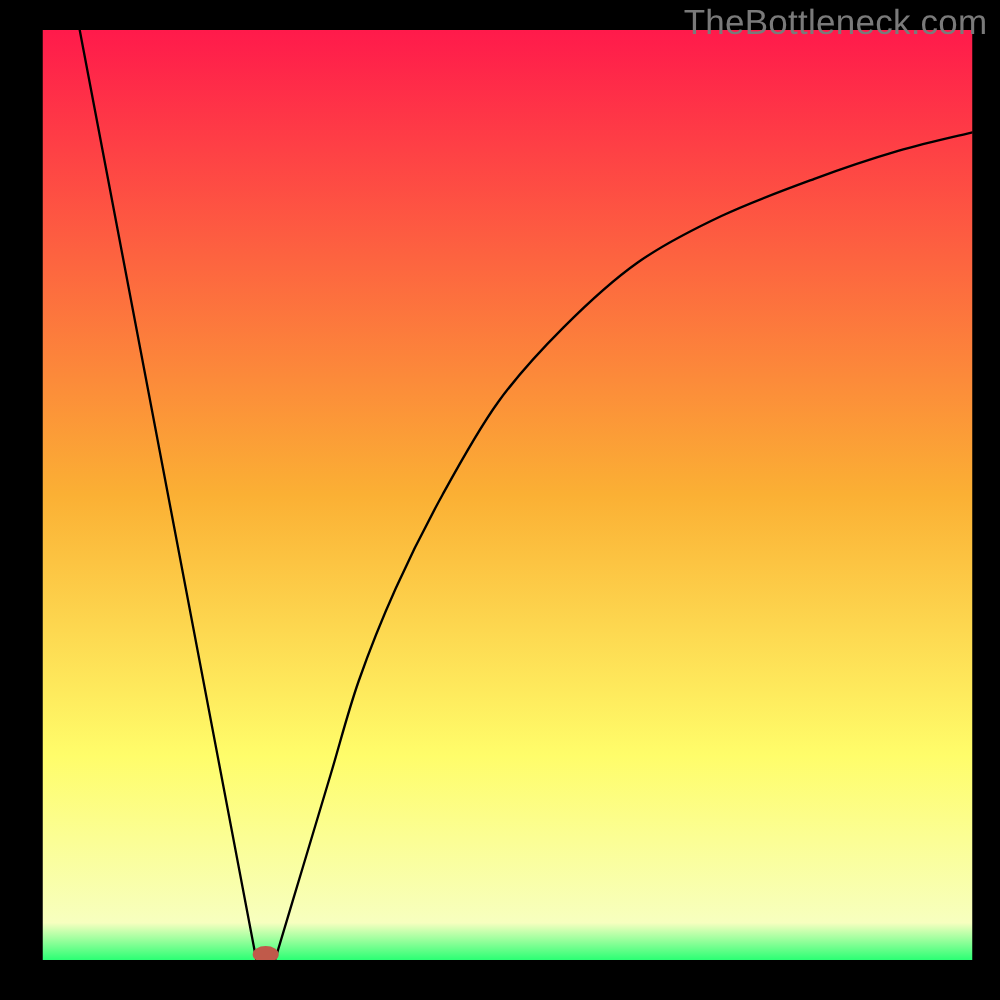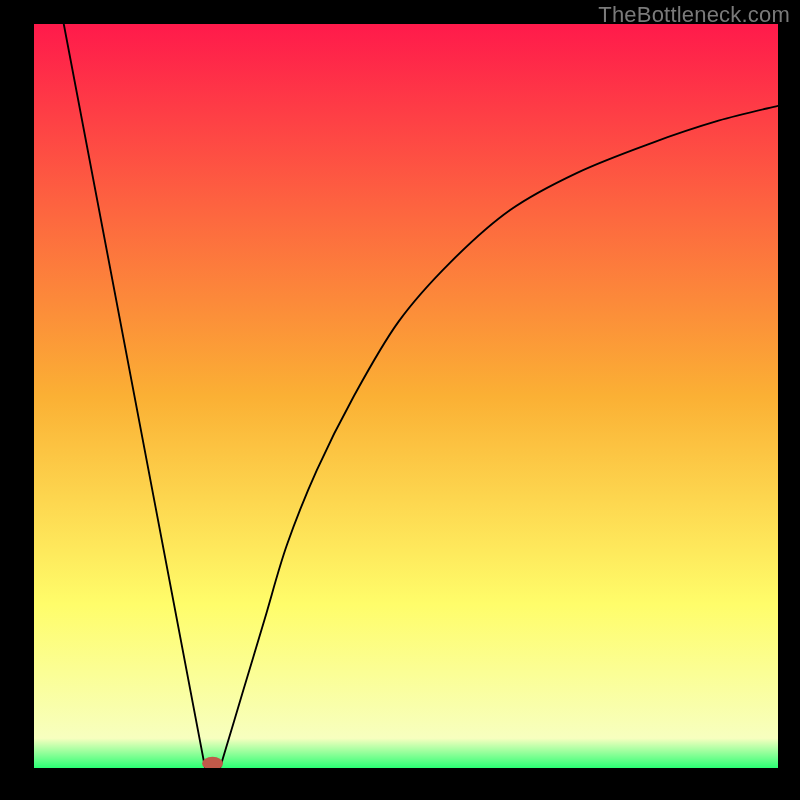--- a/index.html
+++ b/index.html
@@ -15,21 +15,21 @@
     position: relative;
     width: 800px;
     height: 800px;
     background: #000;
   }
   .watermark {
     position: absolute;
     top: 2px;
     right: 10px;
     color: #7a7a7a;
-    font-size: 22px;
+    font-size: 28px;
     font-weight: 500;
     letter-spacing: 0.2px;
     z-index: 10;
   }
   .plot {
     position: absolute;
     left: 34px;
     top: 24px;
     width: 744px;
     height: 744px;

